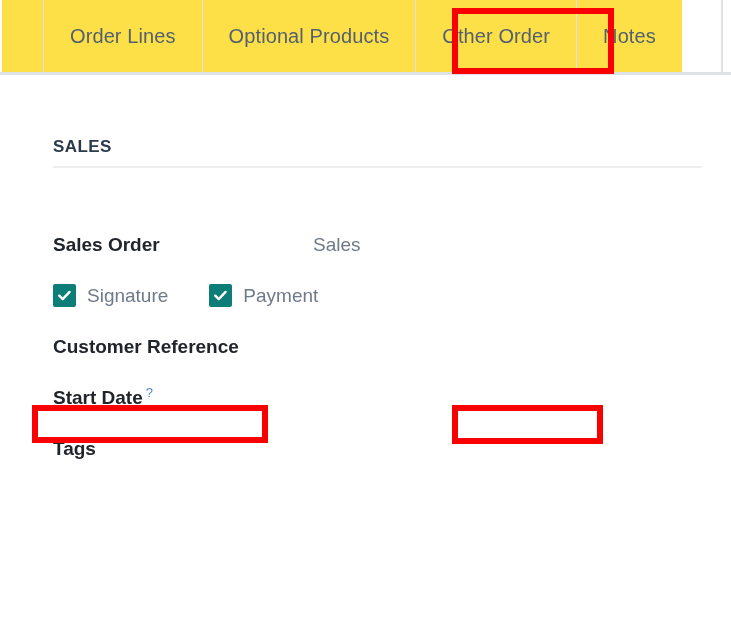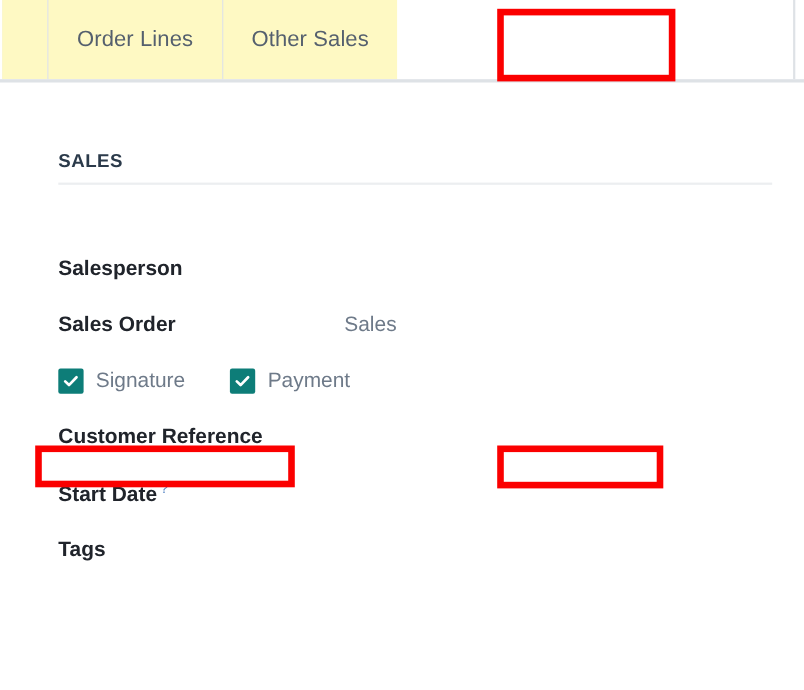--- a/index.html
+++ b/index.html
@@ -42,21 +42,21 @@
   }
   .tab {
     height: 72px;
     box-sizing: border-box;
     display: flex;
     align-items: center;
     justify-content: center;
     padding: 0 26px;
     font-size: 20px;
     color: #55606e;
-    background: #fef9c3;
+    background: #fde047;
     border-left: 1.5px solid #dee2e6;
     white-space: nowrap;
     letter-spacing: 0.1px;
   }
   .tab.tab-spacer {
     padding: 0;
     width: 41px;
     border-left: 1.5px solid #e7eaee;
     border-left: none;
   }
@@ -191,40 +191,42 @@
 <body>
 
 <div id="tab-strip">
   <div class="tab-left-border"></div>
   <div class="tab-row">
     <div class="tab tab-spacer no-border"></div>
     <div class="tab first-divider">
       <span>Order Lines</span>
     </div>
     <div class="tab">
-      <span>Other Sales</span>
+      <span>Optional Products</span>
+    </div>
+    <div class="tab">
+      <span>Other Order</span>
+    </div>
+    <div class="tab">
+      <span>Notes</span>
     </div>
   </div>
   <div class="tab-end-border"></div>
   <div class="strip-underline"></div>
 </div>
 
 <div id="form-area">
 
   <div id="section-sales">
     <div class="section-title">SALES</div>
     <div class="section-rule"></div>
   </div>
 
   <div class="form-rows">
 
-    <div class="form-row">
-      <div class="field-label">Salesperson</div>
-      <div class="field-value empty"></div>
-    </div>
 
     <div class="form-row">
       <div class="field-label">Sales Order</div>
       <div class="field-value">Sales</div>
     </div>
 
 
     <div class="form-row">
       <div class="checkbox-group">
         <label class="checkbox-item">

